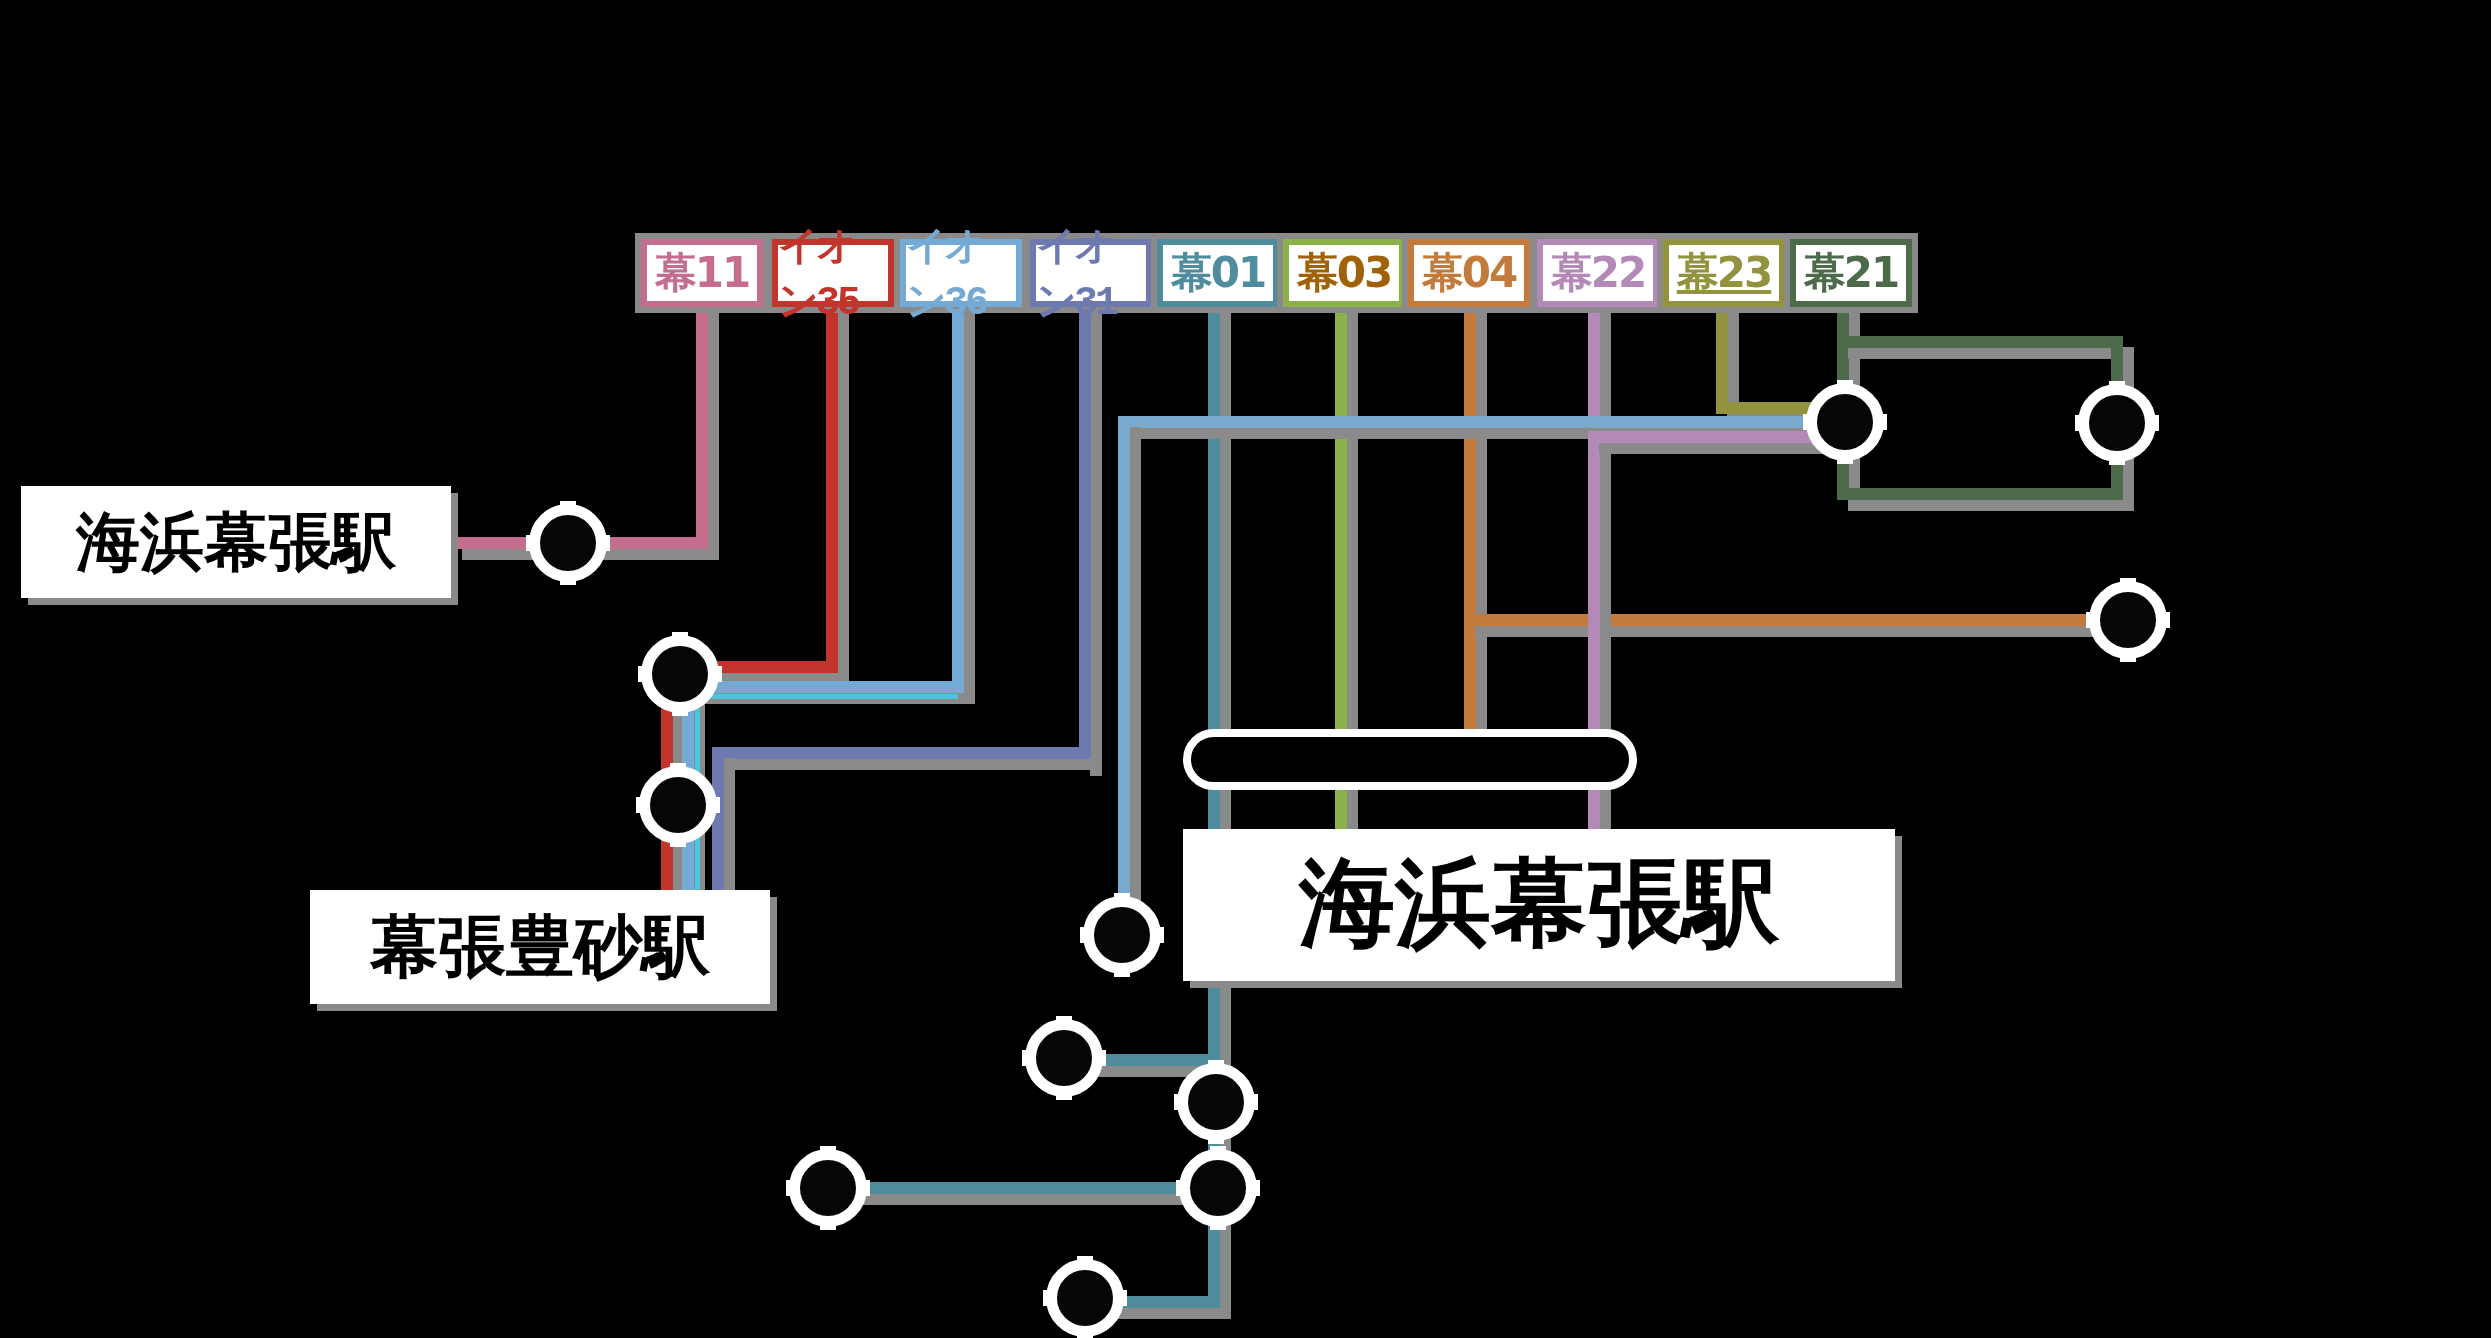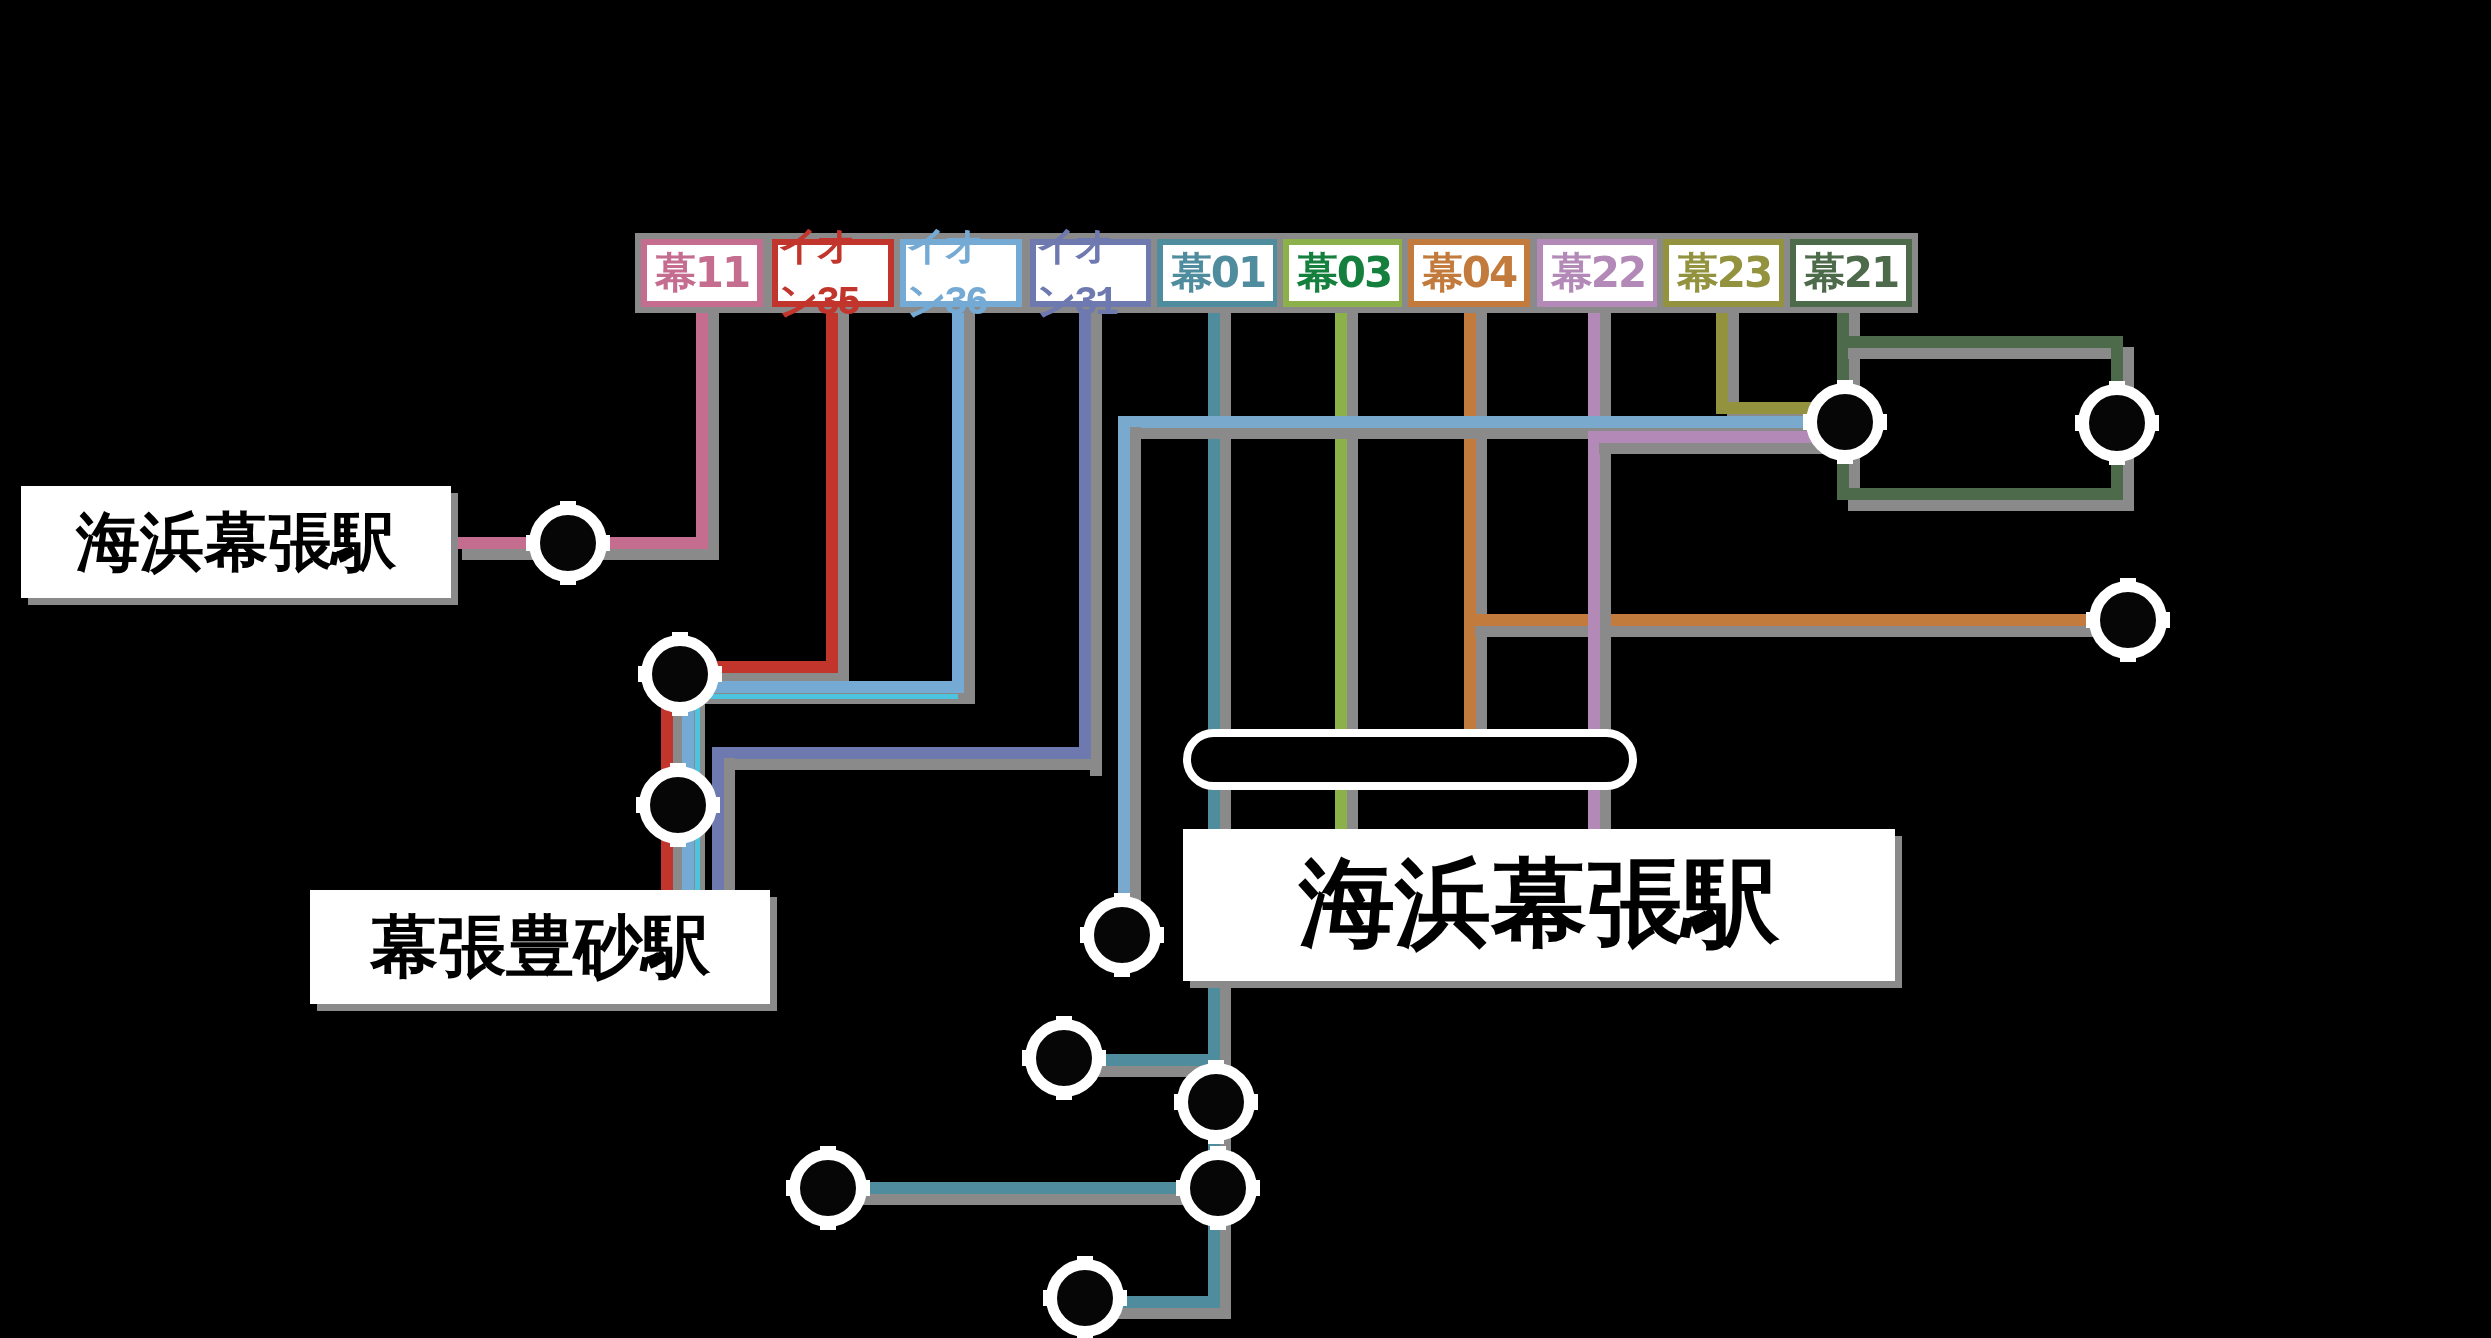--- a/index.html
+++ b/index.html
@@ -96,30 +96,30 @@
     </div>
   <div class="badge ion" style="left: 900px; border-color: rgb(116, 170, 211); color: rgb(116, 170, 211);">
       <span>イオン36</span>
     </div>
   <div class="badge ion" style="left: 1030px; border-color: rgb(110, 121, 176); color: rgb(110, 121, 176);">
       <span>イオン31</span>
     </div>
   <div class="badge" style="left: 1157px; border-color: rgb(79, 140, 157); color: rgb(79, 140, 157);">
       <span>幕01</span>
     </div>
-  <div class="badge" style="left: 1283px; border-color: rgb(140, 177, 75); color: #15803d;">
+  <div class="badge" style="left: 1283px; border-color: rgb(140, 177, 75); color: #a16207;">
       <span>幕03</span>
     </div>
   <div class="badge" style="left: 1408px; border-color: rgb(194, 123, 60); color: rgb(194, 123, 60);">
       <span>幕04</span>
     </div>
   <div class="badge" style="left: 1537px; border-color: rgb(178, 137, 183); color: rgb(178, 137, 183);">
       <span>幕22</span>
     </div>
-  <div class="badge" style="left: 1663px; border-color: rgb(146, 146, 63); color: rgb(146, 146, 63);">
+  <div class="badge" style="left: 1663px; border-color: rgb(146, 146, 63); color: rgb(146, 146, 63); text-decoration: underline;">
       <span>幕23</span>
     </div>
   <div class="badge" style="left: 1790px; border-color: rgb(77, 107, 74); color: rgb(77, 107, 74);">
       <span>幕21</span>
     </div>
 
   <div class="node" style="left:568px;top:543px;">
       <i class="bar-v"></i>
       <i class="bar-h"></i>
       <b class="dot"></b>

